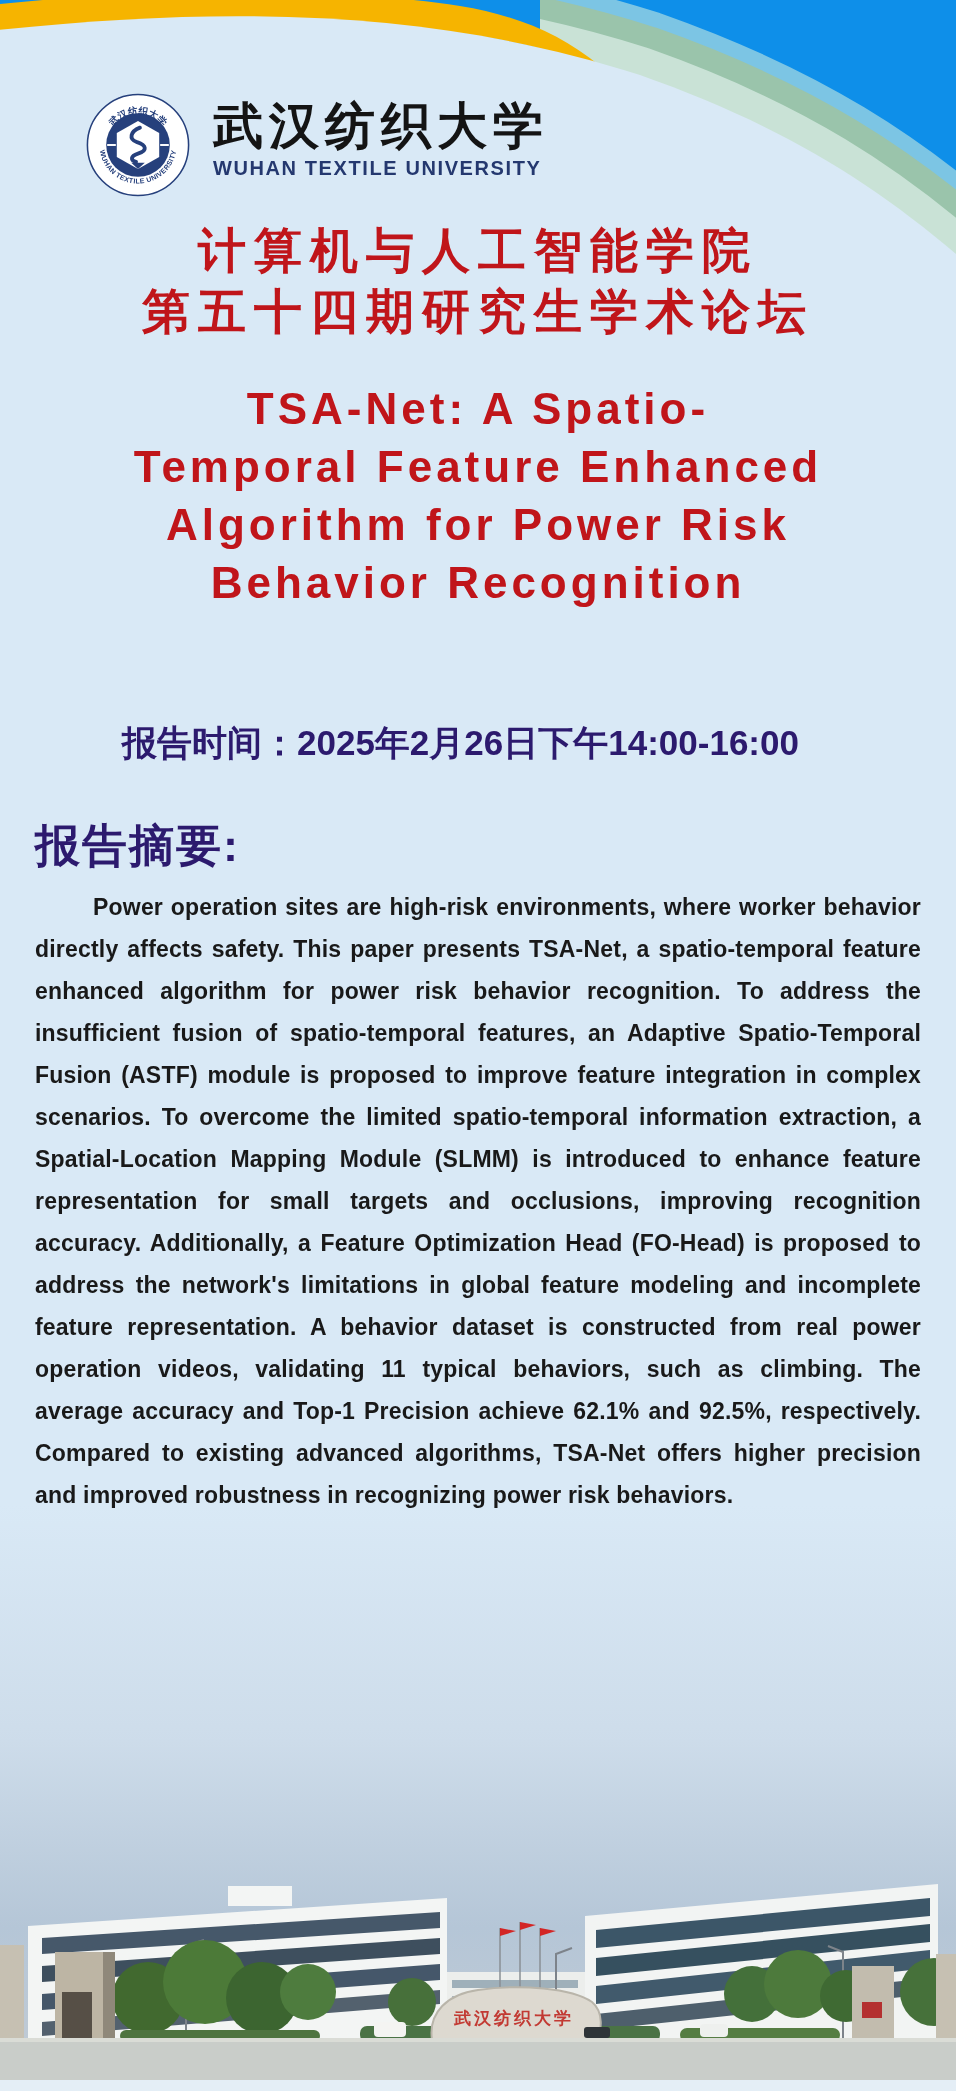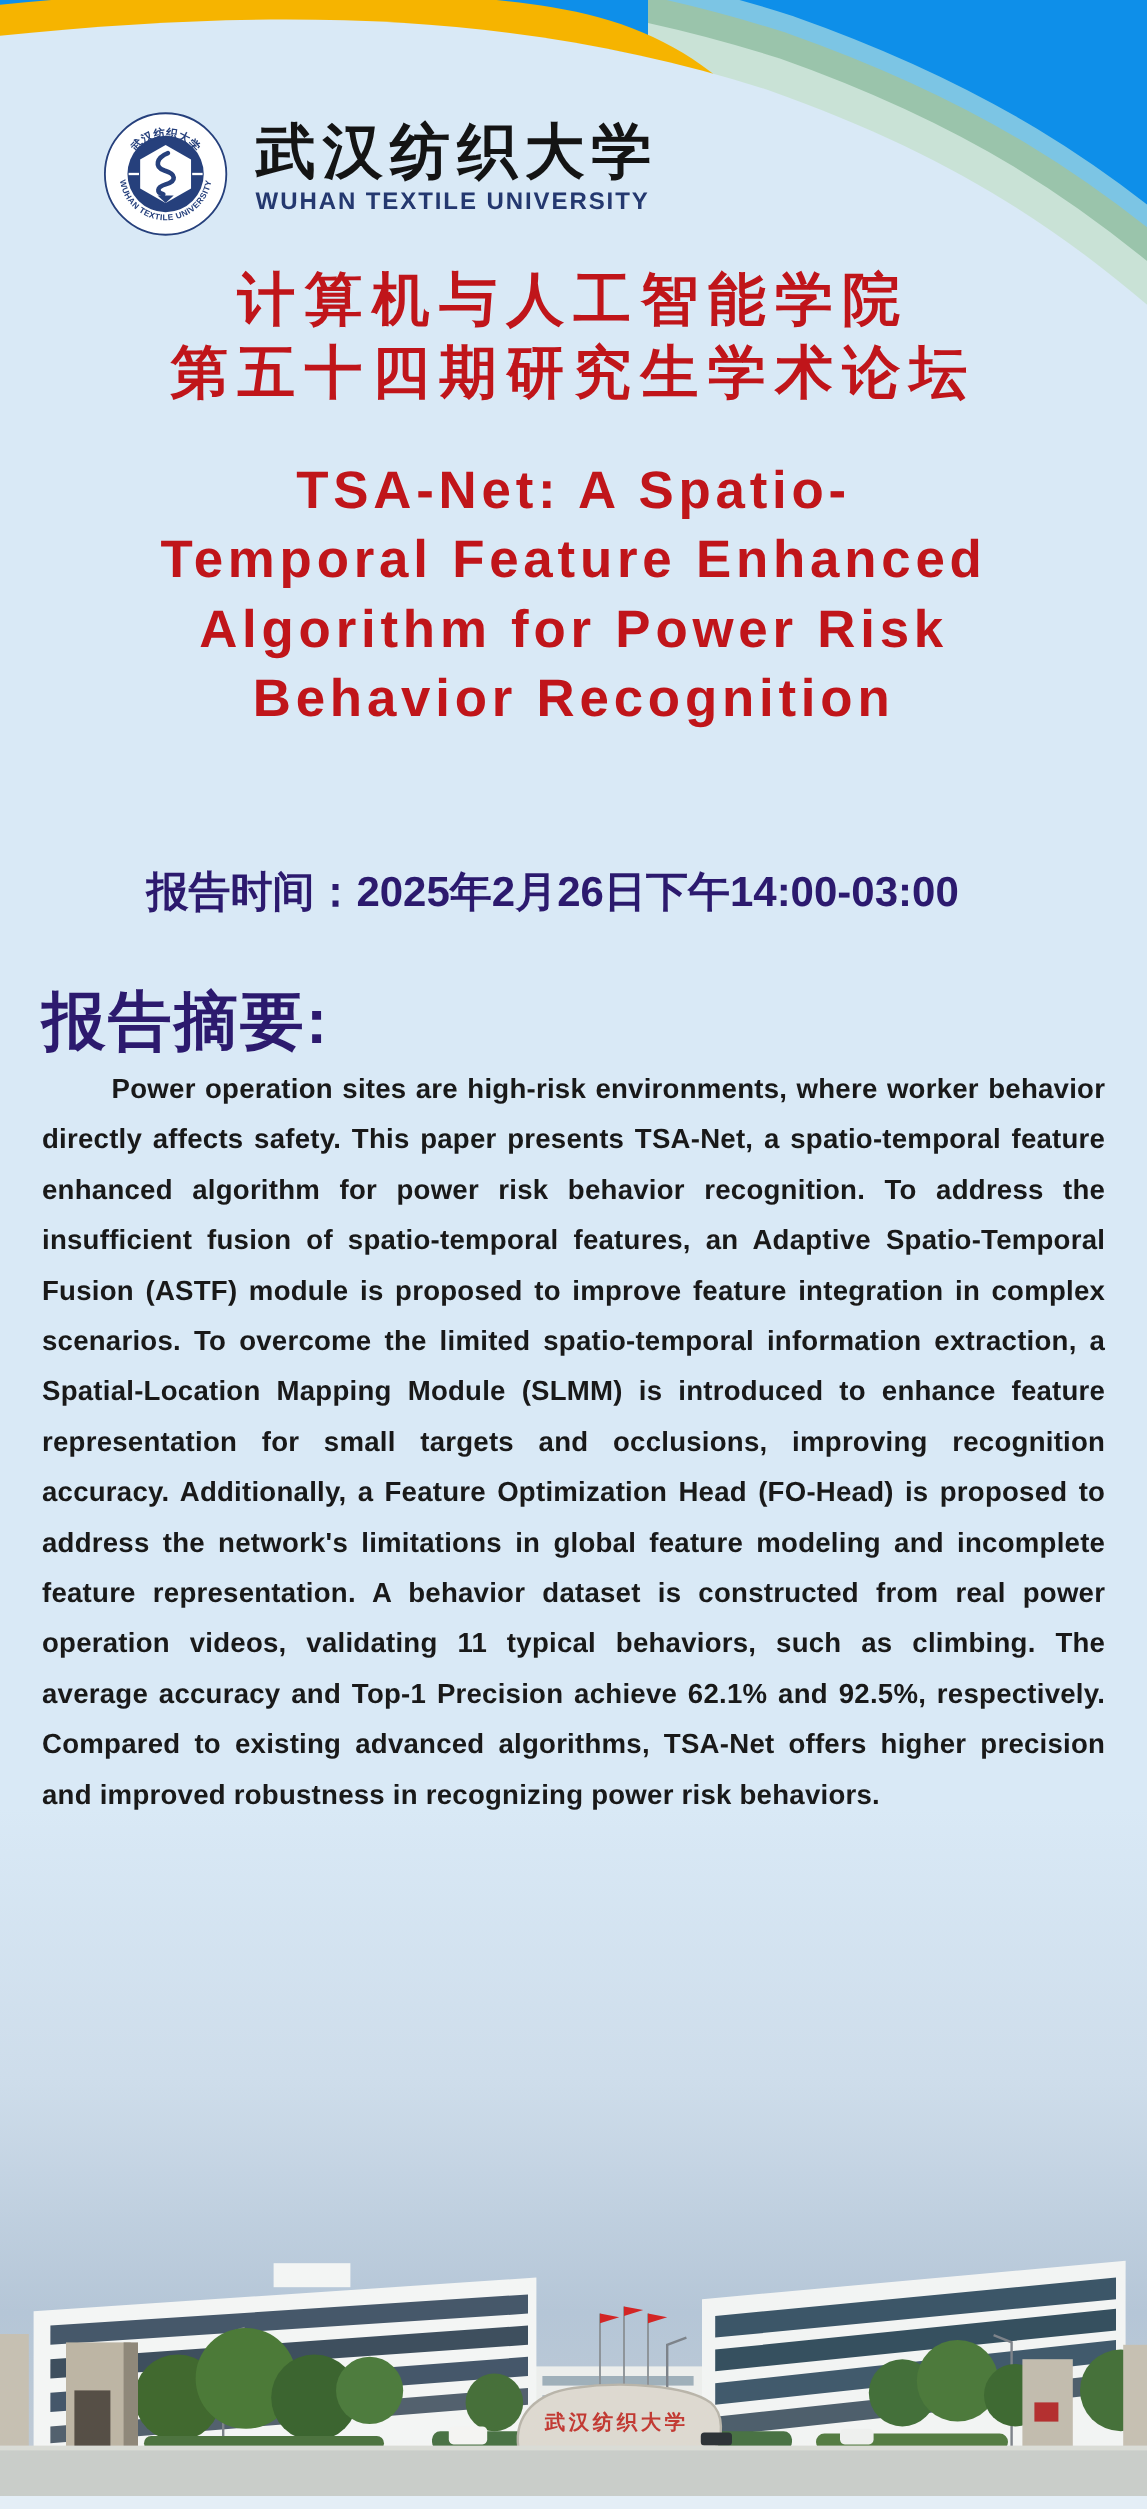--- a/index.html
+++ b/index.html
@@ -28,21 +28,21 @@
   .talk-title{
     position:absolute;top:380px;left:0;width:956px;text-align:center;
     font-weight:bold;font-size:44px;line-height:58px;letter-spacing:4px;
     color:#c0151a;white-space:pre-line;
   }
   .meta{position:absolute;left:122px;font-weight:bold;font-size:35px;color:#2c1a6e;white-space:nowrap;}
   .meta.speaker{top:656px;}
   .meta.time{top:720px;}
   .abstract-heading{
     position:absolute;top:816px;left:35px;
-    font-weight:bold;font-size:53px;color:#2c1a6e;letter-spacing:2px;
+    font-weight:bold;font-size:45px;color:#2c1a6e;letter-spacing:2px;
   }
   .abstract-body{
     position:absolute;top:886px;left:35px;width:886px;
     font-size:23px;line-height:42px;color:#191919;
     text-align:justify;text-indent:58px;letter-spacing:0.2px;font-weight:bold;
   }
   .footer-org{
     position:absolute;top:1798px;right:96px;
     font-weight:bold;font-size:36px;color:#2c1a6e;letter-spacing:3px;
   }
@@ -95,21 +95,21 @@
   </div>
 
   <div class="forum-title">计算机与人工智能学院
 第五十四期研究生学术论坛</div>
 
   <div class="talk-title">TSA-Net: A Spatio-
 Temporal Feature Enhanced
 Algorithm for Power Risk
 Behavior Recognition</div>
 
-  <div class="meta time"><span>报告时间：</span><span>2025年2月26日下午14:00-03:00</span></div>
+  <div class="meta time"><span>报告时间：</span><span>2025年2月26日下午14:00-16:00</span></div>
 
   <div class="abstract-heading">报告摘要:</div>
   <div class="abstract-body">Power operation sites are high-risk environments, where worker behavior directly affects safety. This paper presents TSA-Net, a spatio-temporal feature enhanced algorithm for power risk behavior recognition. To address the insufficient fusion of spatio-temporal features, an Adaptive Spatio-Temporal Fusion (ASTF) module is proposed to improve feature integration in complex scenarios. To overcome the limited spatio-temporal information extraction, a Spatial-Location Mapping Module (SLMM) is introduced to enhance feature representation for small targets and occlusions, improving recognition accuracy. Additionally, a Feature Optimization Head (FO-Head) is proposed to address the network's limitations in global feature modeling and incomplete feature representation. A behavior dataset is constructed from real power operation videos, validating 11 typical behaviors, such as climbing. The average accuracy and Top-1 Precision achieve 62.1% and 92.5%, respectively. Compared to existing advanced algorithms, TSA-Net offers higher precision and improved robustness in recognizing power risk behaviors.</div>
 
   <div class="footer-org">计算机与人工智能学院</div>
 
   <svg class="campus" width="956" height="340" viewBox="0 0 956 340" aria-hidden="true">
     <defs>
       <linearGradient id="sky" x1="0" y1="0" x2="0" y2="1">
         <stop offset="0" stop-color="#cddcea"></stop>

